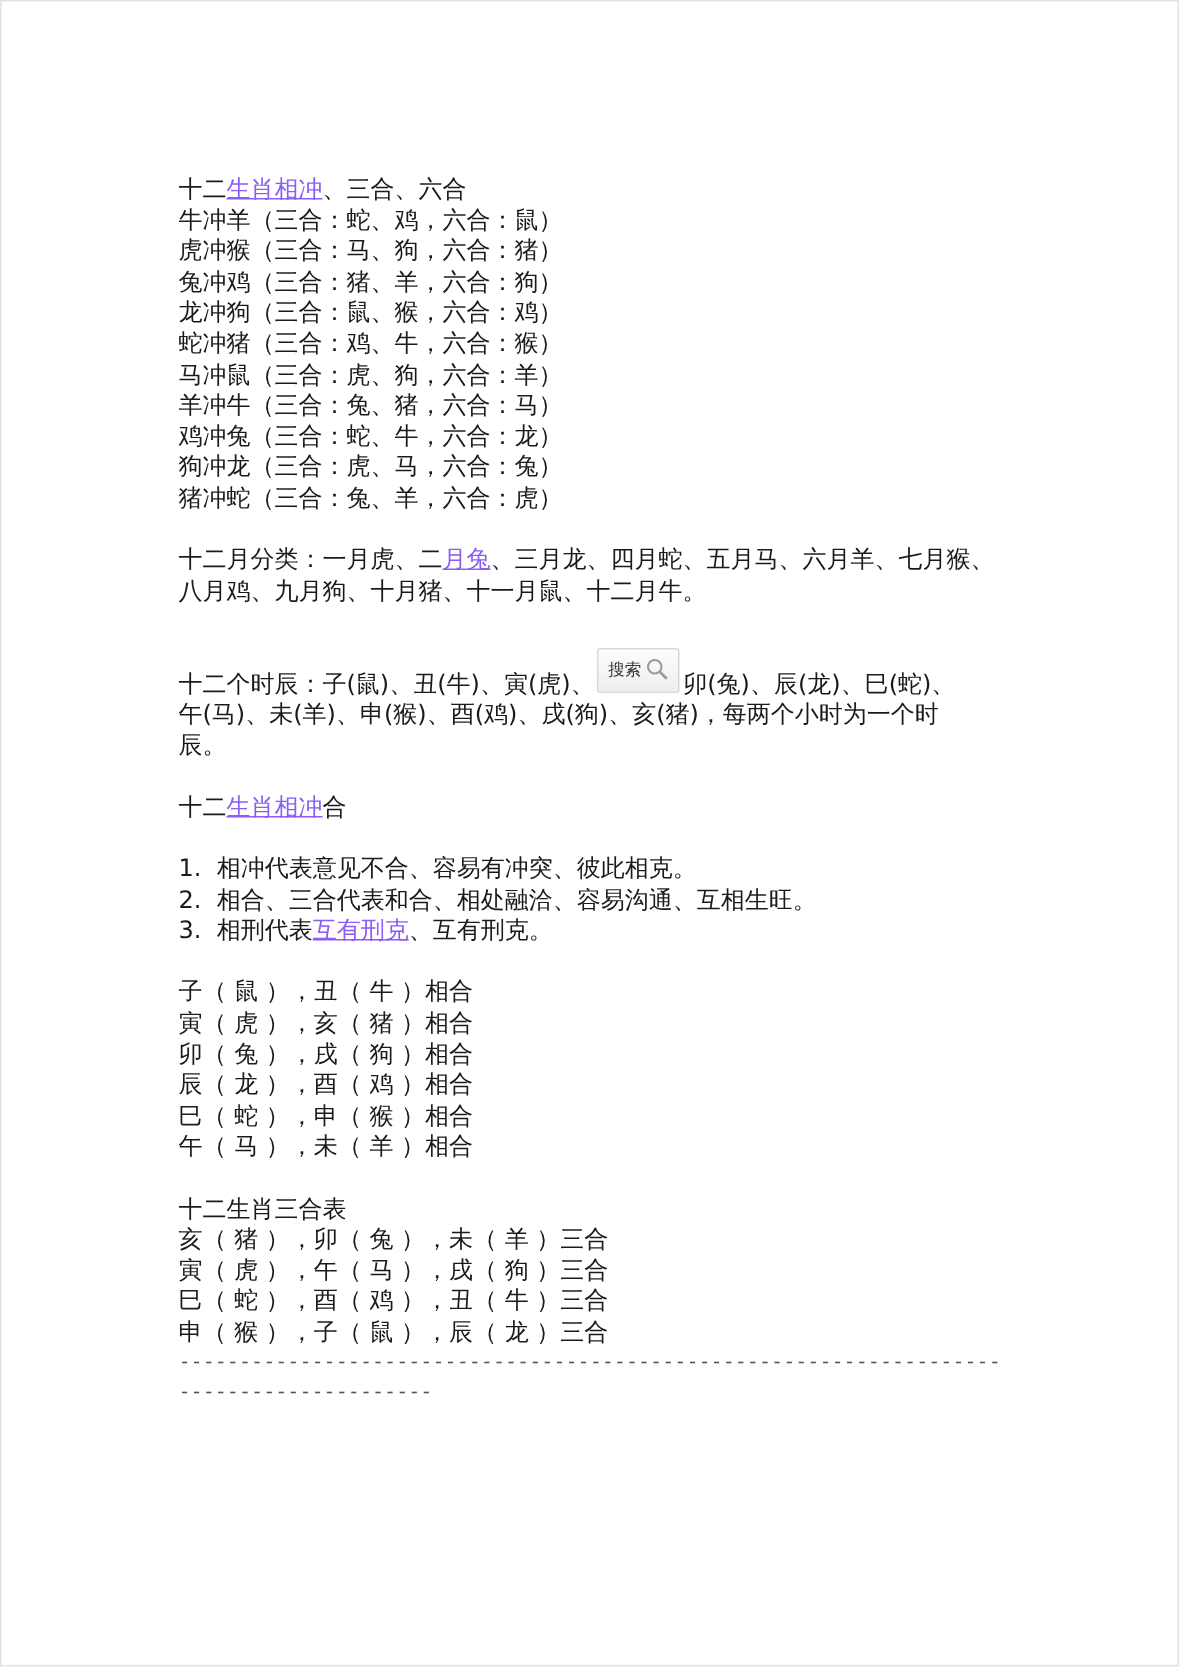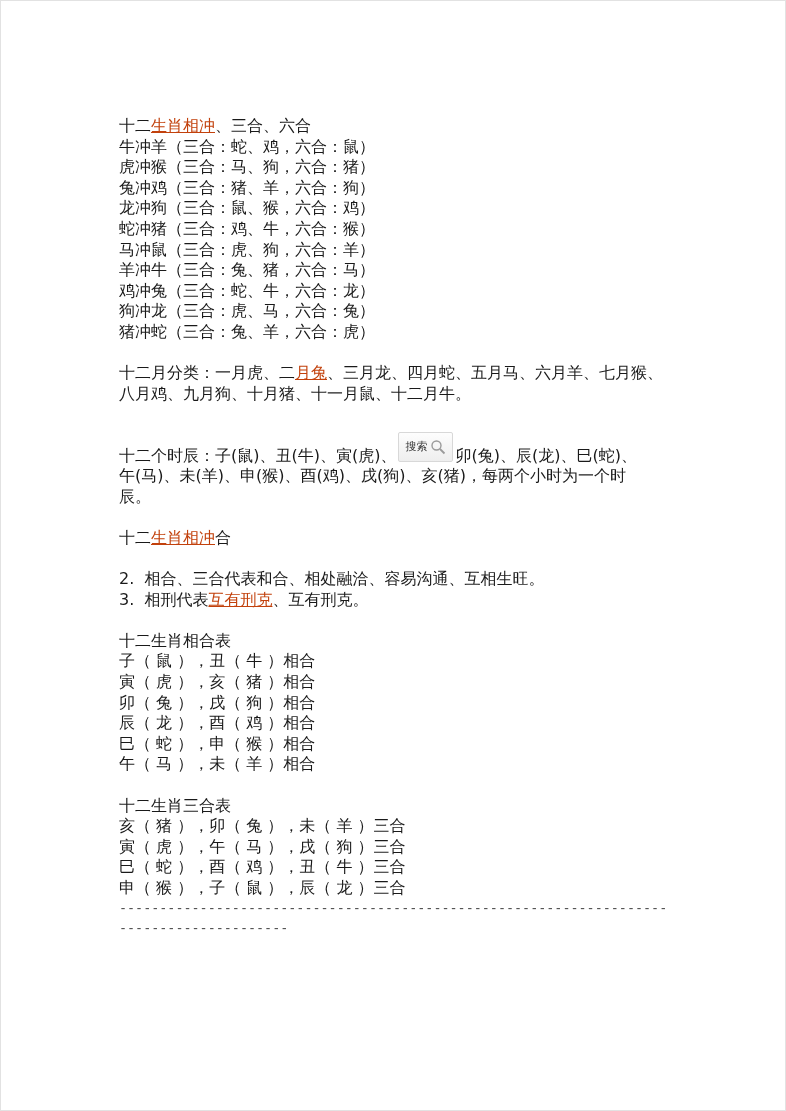--- a/index.html
+++ b/index.html
@@ -8,21 +8,21 @@
     position: absolute; left: 0; top: 0; width: 784px; height: 1109px;
     border: 1px solid #e2e2e2; background: #fff;
   }
   .content {
     position: absolute; left: 118px; top: 115px; width: 560px;
     font-family: "DejaVu Sans", "Liberation Sans", sans-serif;
     font-size: 16px; line-height: 20.6px; color: #1a1a1a;
   }
   .line { white-space: nowrap; height: 20.6px; }
   .gap { height: 20.6px; }
-  a.lnk { color: #c2410c; text-decoration: underline; }
+  a.lnk { color: #8b5cf6; text-decoration: underline; }
   .search-chip {
     display: inline-block; vertical-align: top; position: relative; top: -14px;
     height: 28px; padding: 0 6px; margin: 0 2px;
     border: 1px solid #d8d8d8; border-radius: 2px;
     background: linear-gradient(#fdfdfd, #eeeeee);
     font-size: 11px; line-height: 28px; color: #333; font-weight: normal;
   }
   .search-chip svg { vertical-align: middle; margin-left: 3px; }
   .dash { color: #555; letter-spacing: 0px; font-family: "DejaVu Sans Mono", monospace; font-size: 13.4px; }
 </style>
@@ -67,29 +67,31 @@
 
     <div class="gap"></div>
 
     <div class="line">
       <span>十二</span><a class="lnk" href="#">生肖相冲</a><span>合</span>
     </div>
 
     <div class="gap"></div>
 
     <div class="line">
+      <span>1.</span>&nbsp; <span>相冲代表意见不合、容易有冲突、彼此相克。</span>
+    </div>
+    <div class="line">
       <span>2.</span>&nbsp; <span>相合、三合代表和合、相处融洽、容易沟通、互相生旺。</span>
     </div>
     <div class="line">
       <span>3.</span>&nbsp; <span>相刑代表</span><a class="lnk" href="#">互有刑克</a><span>、互有刑克。</span>
     </div>
 
     <div class="gap"></div>
 
-    <div class="line">十二生肖相合表</div>
     <div class="line">子（ 鼠 ），丑（ 牛 ）相合</div>
     <div class="line">寅（ 虎 ），亥（ 猪 ）相合</div>
     <div class="line">卯（ 兔 ），戌（ 狗 ）相合</div>
     <div class="line">辰（ 龙 ），酉（ 鸡 ）相合</div>
     <div class="line">巳（ 蛇 ），申（ 猴 ）相合</div>
     <div class="line">午（ 马 ），未（ 羊 ）相合</div>
 
     <div class="gap"></div>
 
     <div class="line">十二生肖三合表</div>

